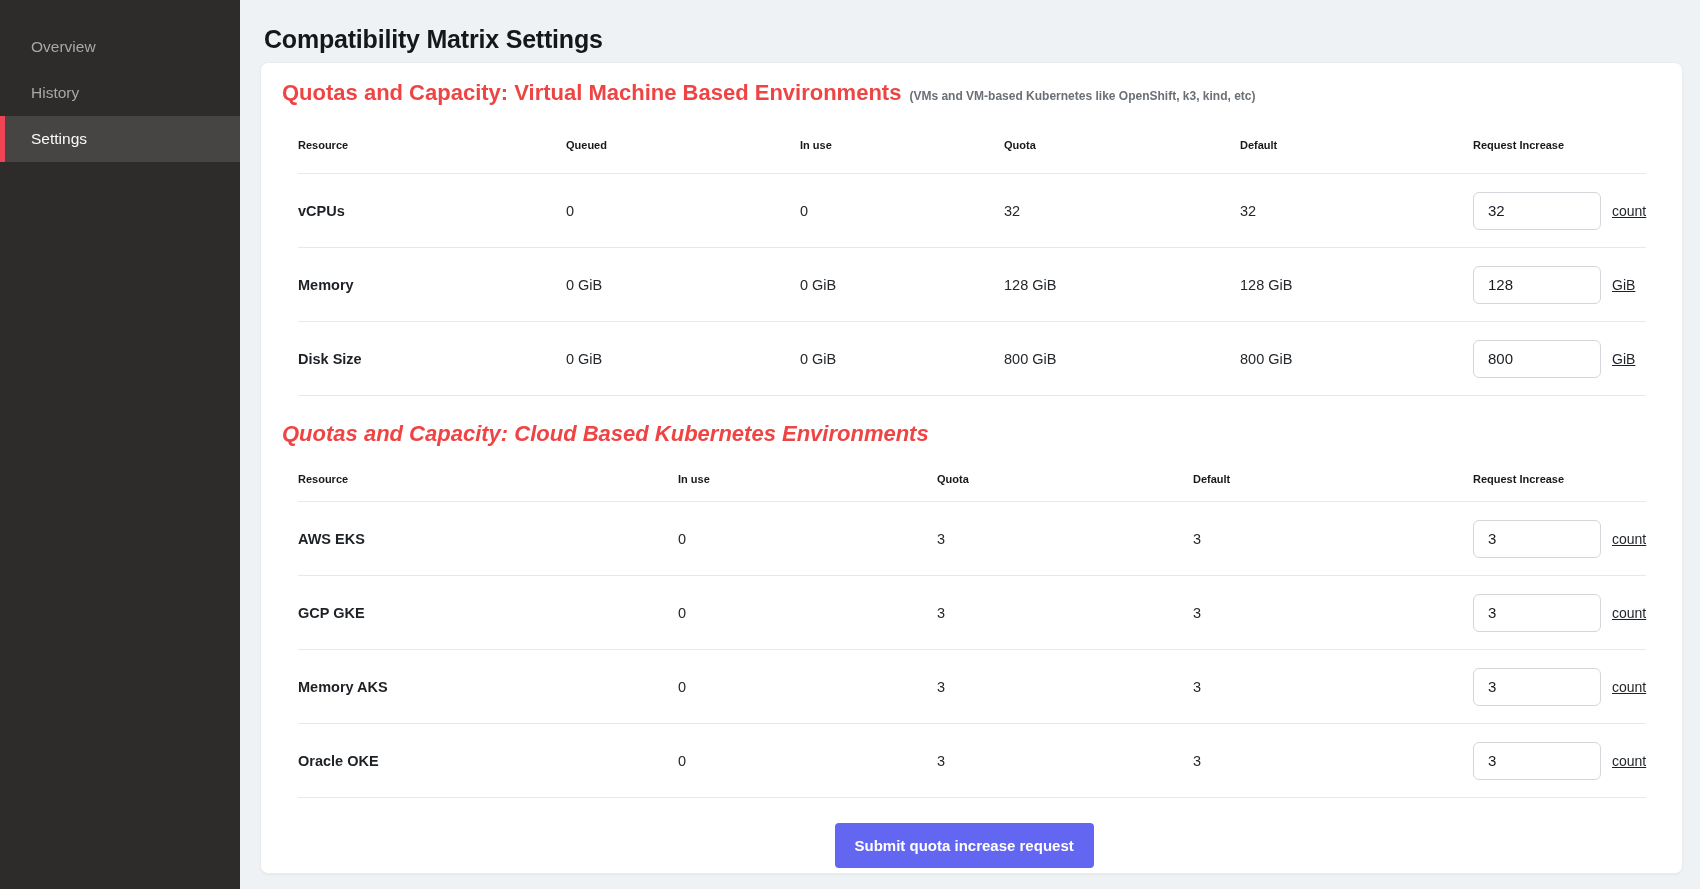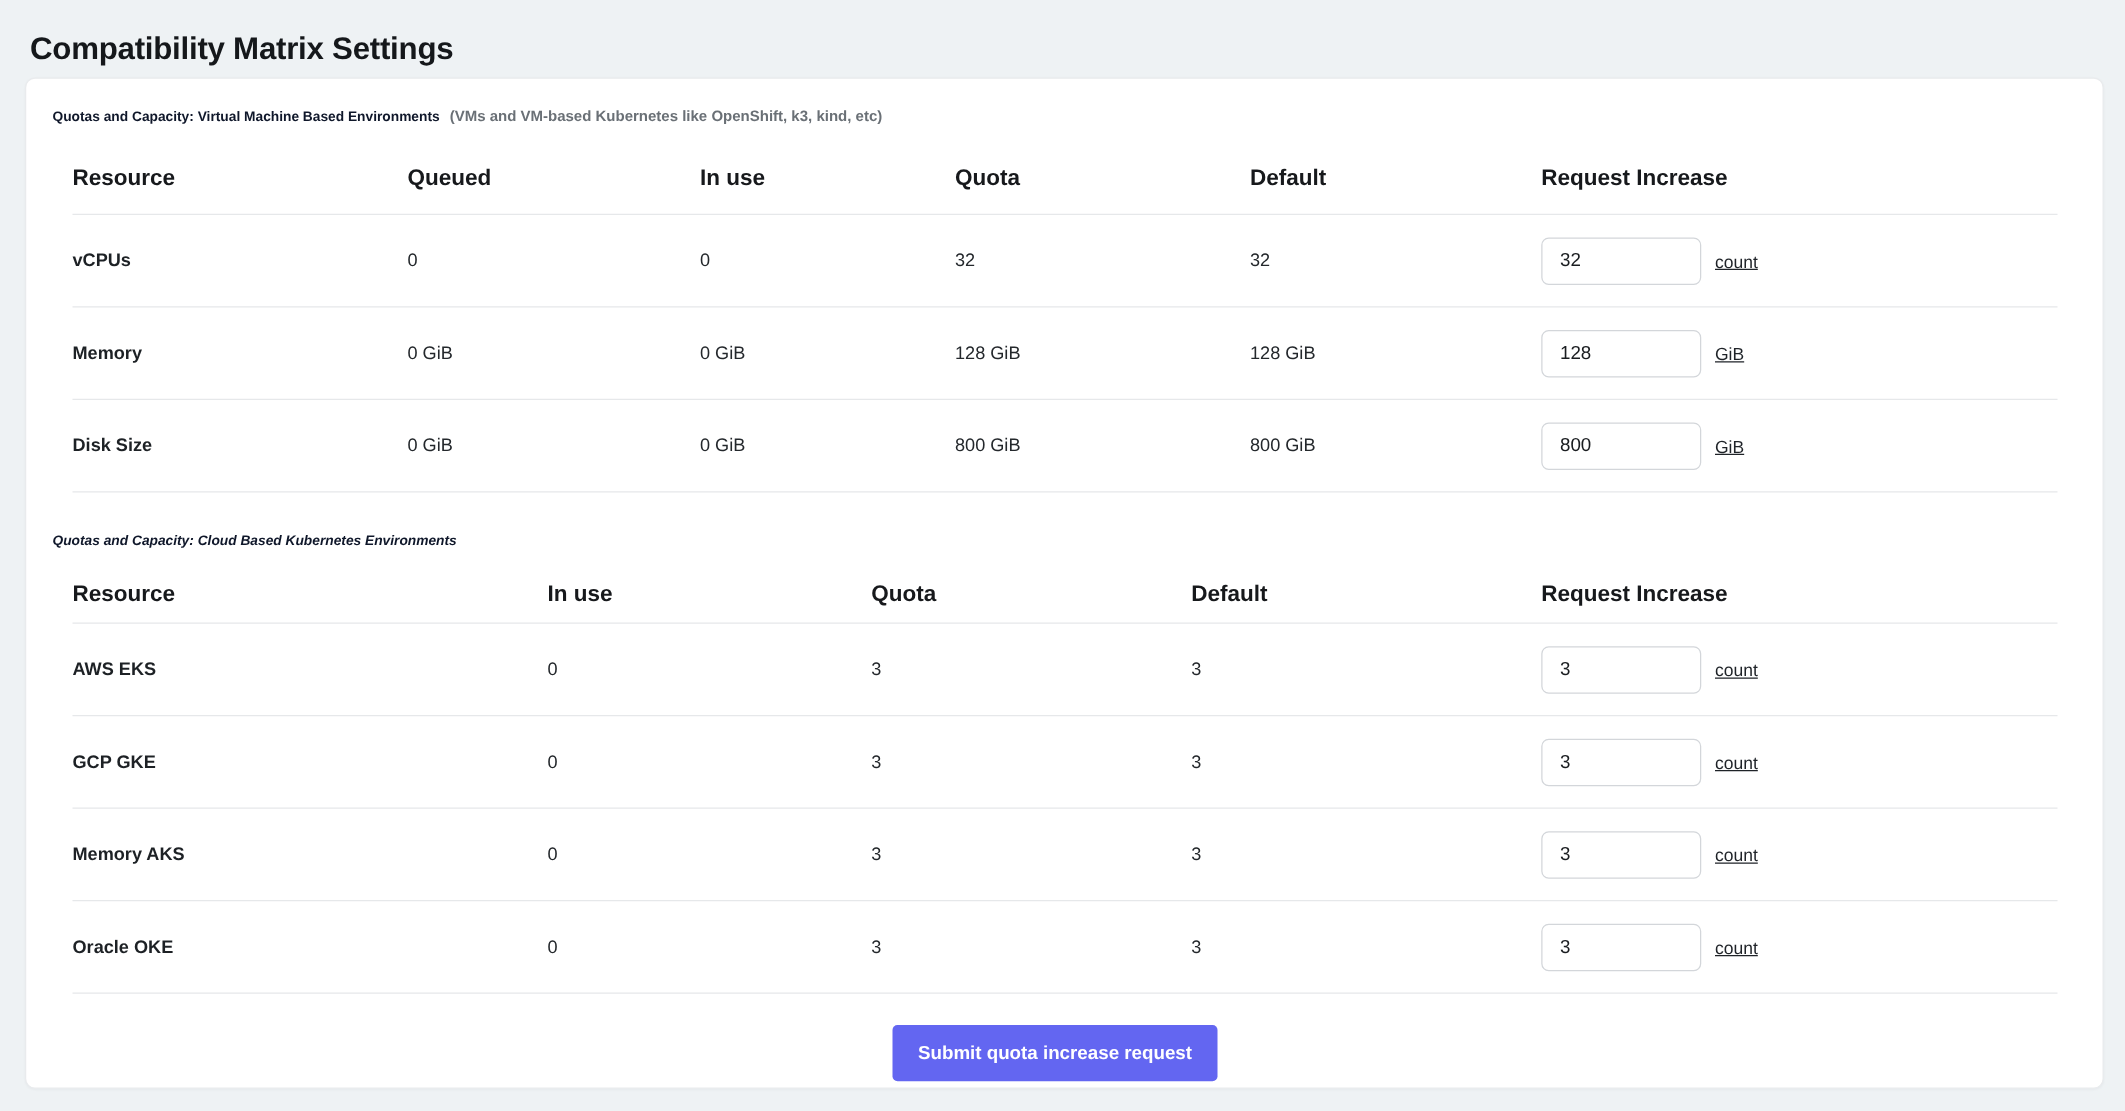--- a/index.html
+++ b/index.html
@@ -52,38 +52,38 @@
     background: #ffffff;
     border: 1px solid #e9ebed;
     border-radius: 8px;
     box-shadow: 0 1px 2px rgba(16,24,40,0.04);
     padding: 18px 36px 19px 21px;
   }
 
   .section-head { line-height: 24px; margin-bottom: 8px; white-space: nowrap; }
   .section-head.second { margin-top: 26px; font-style: italic; }
   .sec-title {
-    font-size: 11px; font-weight: 700; color: #0f172a; text-align: center;
+    font-size: 22px; font-weight: 700; color: #ef4444; text-align: center;
   }
   .sec-note {
     font-size: 12px; color: #6a7076; margin-left: 8px; font-weight: 700;
   }
 
   .table { margin-left: 16px; }
   .grid-t1 { display: grid; grid-template-columns: 268px 234px 204px 236px 233px 1fr; }
   .grid-t2 { display: grid; grid-template-columns: 380px 259px 256px 280px 1fr; }
 
   .thead {
     height: 58px;
     align-items: center;
     border-bottom: 1px solid #e6e8ea;
   }
   .thead.h2 { height: 46px; margin-top: 8px; }
   .th {
-    font-size: 18px; font-weight: 700; color: #17191c;
+    font-size: 11px; font-weight: 700; color: #17191c;
     align-self: center;
   }
 
   .trow {
     height: 74px;
     align-items: center;
     border-bottom: 1px solid #e6e8ea;
   }
   .cell { font-size: 14.5px; color: #24282c; align-self: center; }
   .cell.resource { font-weight: 700; color: #1d2125; }
@@ -112,20 +112,30 @@
     font-size: 15px; font-weight: 700;
     font-family: "Liberation Sans", "DejaVu Sans", sans-serif;
     cursor: pointer;
   }
 </style>
 </head>
 <body>
 
 <div class="app">
 
+  <aside class="sidebar">
+    <nav>
+      <div class="nav-item">Overview</div>
+      <div class="nav-item">History</div>
+      <div class="nav-item active">
+        <span class="active-bar"></span>
+        <span>Settings</span>
+      </div>
+    </nav>
+  </aside>
 
   <main class="main">
     <h1 class="page-title">Compatibility Matrix Settings</h1>
 
     <section class="card">
 
       <div class="section-head">
         <span class="sec-title">Quotas and Capacity: Virtual Machine Based Environments</span><span class="sec-note">(VMs and VM-based Kubernetes like OpenShift, k3, kind, etc)</span>
       </div>
 

